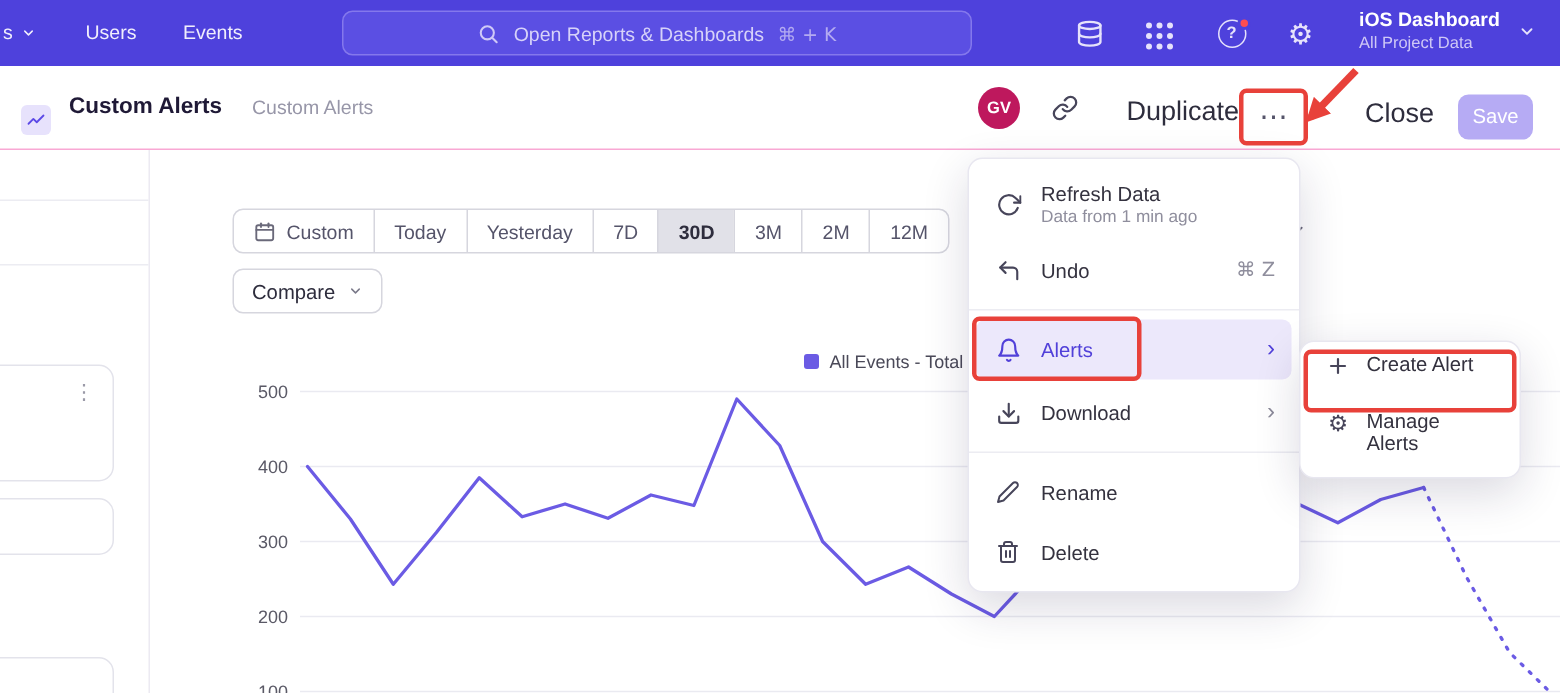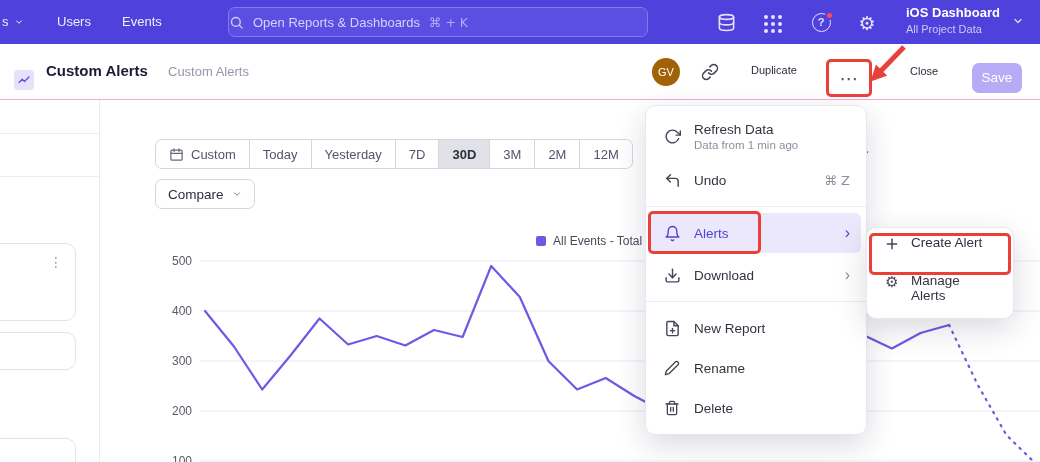--- a/index.html
+++ b/index.html
@@ -7,41 +7,41 @@
     --ink:#2e2d3d; --ink2:#55546a; --mut:#8f8e9d; --brd:#d6d6de; --div:#ececf2;
   }
   *{box-sizing:border-box;margin:0;padding:0}
   body{font-family:"Liberation Sans",sans-serif;background:#fff}
   .page{position:relative;width:1040px;height:462px;overflow:hidden;background:#fff}
 
   
   .topnav{position:absolute;left:0;top:0;width:1040px;height:44px;background:var(--nav)}
   .nav-item{position:absolute;top:14px;font-size:13px;color:#f0eefc;cursor:pointer;display:flex;gap:5px;align-items:center}
   .chev{width:10px;height:10px;flex:0 0 auto}
-  .searchbar{position:absolute;left:228px;top:7px;width:420px;height:30px;background:#5b4fe3;border:1px solid #8478ec;border-radius:7px;display:flex;align-items:center;gap:9px;color:#d7d2f9;font-size:13px;cursor:text}
+  .searchbar{position:absolute;left:228px;top:7px;width:420px;height:30px;background:#5b4fe3;border:1px solid #8478ec;border-radius:7px;display:flex;align-items:center;justify-content:center;gap:9px;color:#d7d2f9;font-size:13px;cursor:text}
   .search-kbd{color:#b4abf1;font-size:12.5px;font-family:"DejaVu Sans",sans-serif}
   .nav-icon{position:absolute;top:11px;width:22px;height:22px;color:#e6e2fb;display:flex;align-items:center;justify-content:center;cursor:pointer}
   .dots-grid{display:grid;grid-template-columns:repeat(3,4px);grid-gap:3px}
   .dots-grid i{width:4px;height:4px;border-radius:50%;background:#e6e2fb}
   .help-circle{position:relative;width:19px;height:19px;border:1.8px solid #e6e2fb;border-radius:50%;display:flex;align-items:center;justify-content:center;font-size:11px;font-weight:bold}
   .help-dot{position:absolute;top:-3px;right:-4px;width:9px;height:9px;border-radius:50%;background:#ff4d4f;border:2px solid var(--nav)}
   .gear-glyph{font-family:"DejaVu Sans",sans-serif;font-size:19px;line-height:1}
   .project{position:absolute;left:906px;top:5px;color:#fff;cursor:pointer}
   .project .t{font-size:13px;font-weight:bold}
   .project .s{font-size:11px;color:#cfc8f6;margin-top:3px}
   .proj-chev{position:absolute;left:1012px;top:15px;color:#e6e2fb}
 
   
   .header{position:absolute;left:0;top:44px;width:1040px;height:56px;background:#fff;border-bottom:1px solid #f9a8d4}
   .board-icon{position:absolute;left:14px;top:26px;width:20px;height:20px;border-radius:4px;background:#e7e2fc;color:#5b49e6;display:flex;align-items:center;justify-content:center}
   .page-title{position:absolute;left:46px;top:18px;font-size:15px;font-weight:bold;color:#1f1936}
   .crumb{position:absolute;left:168px;top:20px;font-size:13px;color:#9796a8}
-  .avatar{position:absolute;left:652px;top:14px;width:28px;height:28px;border-radius:50%;background:#a16207;color:#fff;font-size:11px;font-weight:normal;display:flex;align-items:center;justify-content:center;cursor:pointer}
+  .avatar{position:absolute;left:652px;top:14px;width:28px;height:28px;border-radius:50%;background:#be185d;color:#fff;font-size:11px;font-weight:bold;display:flex;align-items:center;justify-content:center;cursor:pointer}
   .hicon{position:absolute;color:#47455a;cursor:pointer}
-  .htext{position:absolute;font-size:11px;color:var(--ink);cursor:pointer}
+  .htext{position:absolute;font-size:18px;color:var(--ink);cursor:pointer}
   .more-btn{position:absolute;left:832px;top:22px;width:34px;height:26px;color:#55546a;font-size:19px;line-height:24px;text-align:center;cursor:pointer;font-family:"DejaVu Sans",sans-serif}
   .rel{position:relative}
   .annotation{position:absolute;border:3px solid var(--red);border-radius:5px;pointer-events:none;z-index:70}
   .save-btn{position:absolute;left:972px;top:19px;width:50px;height:30px;border-radius:7px;background:#b6abf4;color:#fff;font-size:13.5px;text-align:center;line-height:30px;cursor:pointer}
 
   
   .sidebar{position:absolute;left:0;top:100px;width:100px;height:362px;border-right:1px solid #eceaf2;overflow:hidden;background:#fff}
   .sb-divider{position:absolute;left:0;width:100px;height:1px;background:var(--div)}
   .sb-card{position:absolute;left:-14px;width:90px;border:1px solid #e3e3eb;border-radius:10px;background:#fff;cursor:pointer}
   .kebab{position:absolute;right:12px;top:10px;color:#9b9aa8;font-size:14px;font-family:"DejaVu Sans",sans-serif;cursor:pointer}
@@ -302,31 +302,20 @@
             <polyline points="7 10 12 15 17 10"></polyline>
             <line x1="12" y1="15" x2="12" y2="3"></line>
           </svg>
       </span>
       <span>Download</span>
       <span class="mi-caret">›</span>
     </div>
 
     <div class="menu-divider"></div>
 
-    <div class="menu-item">
-      <span class="mi-icon">
-        <svg width="17" height="17" viewBox="0 0 24 24" fill="none" stroke="currentColor" stroke-width="2" stroke-linecap="round" stroke-linejoin="round">
-            <path d="M14 2H6a2 2 0 0 0-2 2v16a2 2 0 0 0 2 2h12a2 2 0 0 0 2-2V8z"></path>
-            <polyline points="14 2 14 8 20 8"></polyline>
-            <line x1="12" y1="18" x2="12" y2="12"></line>
-            <line x1="9" y1="15" x2="15" y2="15"></line>
-          </svg>
-      </span>
-      <span>New Report</span>
-    </div>
 
     <div class="menu-item">
       <span class="mi-icon">
         <svg width="16" height="16" viewBox="0 0 24 24" fill="none" stroke="currentColor" stroke-width="2" stroke-linecap="round" stroke-linejoin="round">
             <path d="M17 3a2.828 2.828 0 1 1 4 4L7.5 20.5 2 22l1.5-5.5L17 3z"></path>
           </svg>
       </span>
       <span>Rename</span>
     </div>
 

